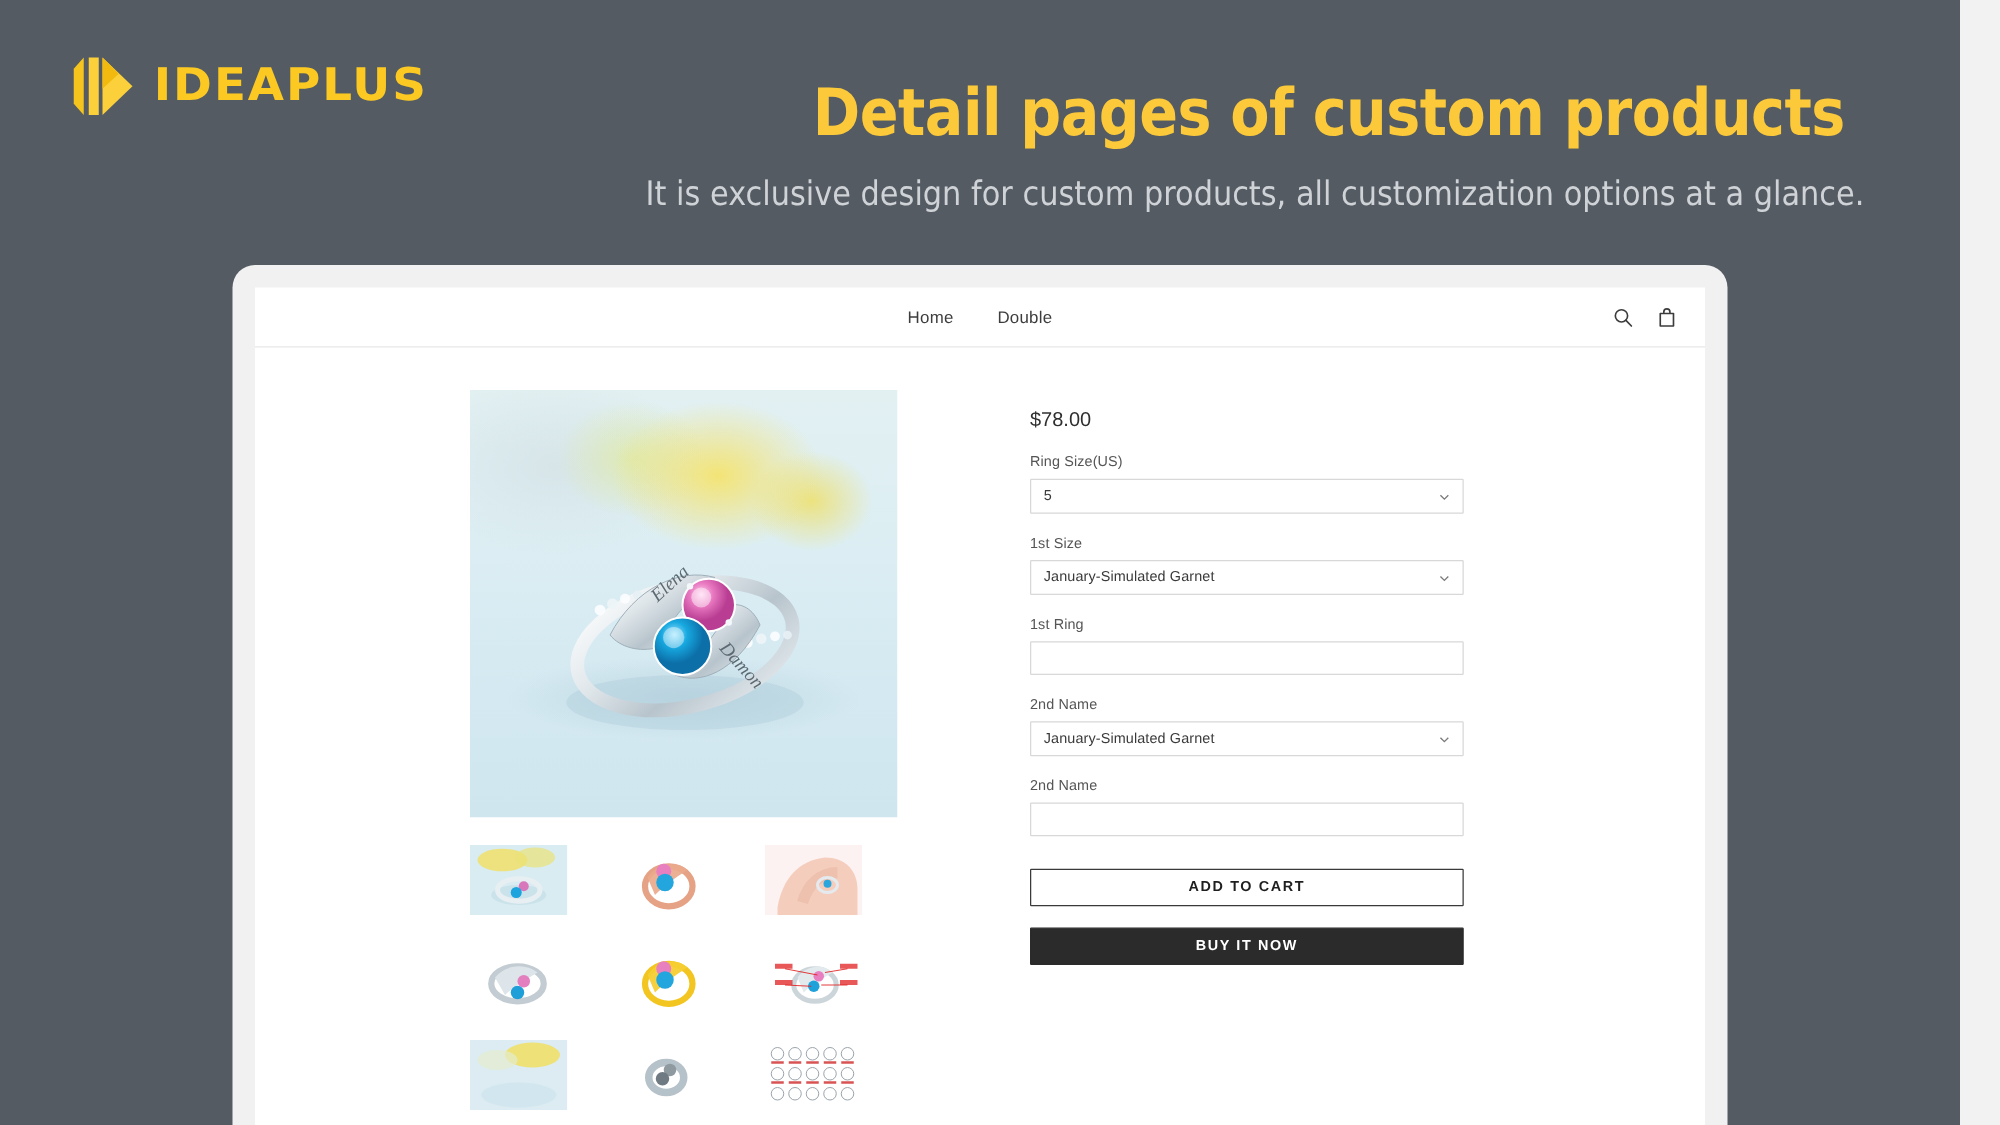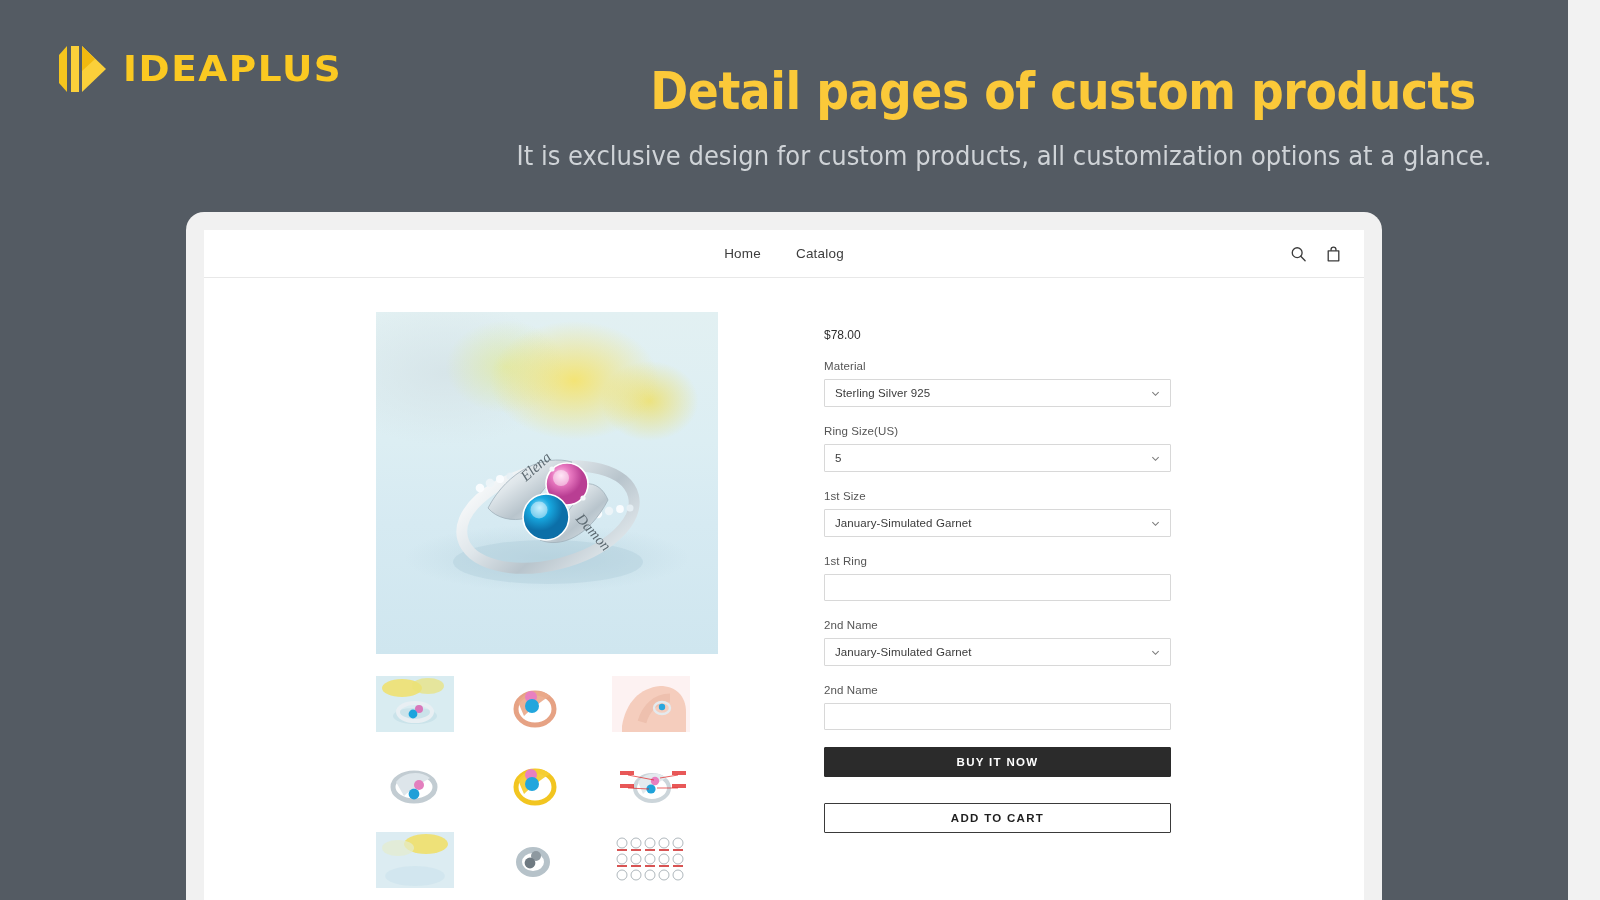--- a/index.html
+++ b/index.html
@@ -194,21 +194,21 @@
   }
   .product-title {
     font-size: 13.5px;
     line-height: 1.42;
     color: #2f2f2f;
     max-width: 345px;
     font-weight: 400;
   }
   .product-price {
     margin-top: 14px;
-    font-size: 12px;
+    font-size: 16px;
     color: #2f2f2f;
   }
   .field { margin-top: 18px; }
   .field:first-of-type { margin-top: 44px; }
   .field-label {
     font-size: 11.5px;
     color: #555;
     margin-bottom: 7px;
     letter-spacing: 0.1px;
   }
@@ -275,21 +275,21 @@
   <div class="headline">Detail pages of custom products</div>
   <div class="subhead">It is exclusive design for custom products, all customization options at a glance.</div>
 </div>
 
 <div class="device">
   <div class="viewport">
 
     <div class="store-header">
       <div class="store-nav">
         <span class="nav-link">Home</span>
-        <span class="nav-link">Catalog</span>
+        <span class="nav-link">Double</span>
       </div>
       <div class="header-icons">
         <svg class="hdr-icon" viewBox="0 0 18 18">
           <circle cx="7.6" cy="7.6" r="5.2" fill="none" stroke="#3c3c3c" stroke-width="1.4"></circle>
           <line x1="11.4" y1="11.4" x2="16" y2="16.2" stroke="#3c3c3c" stroke-width="1.4" stroke-linecap="round"></line>
         </svg>
         <svg class="hdr-icon" viewBox="0 0 18 18">
           <path d="M3.4 5.6 H14.6 V16.2 H3.4 Z" fill="none" stroke="#3c3c3c" stroke-width="1.4" stroke-linejoin="round"></path>
           <path d="M6.4 5.6 V4.3 a2.6 2.6 0 0 1 5.2 0 V5.6" fill="none" stroke="#3c3c3c" stroke-width="1.4"></path>
         </svg>
@@ -482,29 +482,20 @@
             </svg>
           </div>
 
         </div>
       </div>
 
       <div class="options">
 
         <div class="product-price">$78.00</div>
 
-        <div class="field">
-          <div class="field-label">Material</div>
-          <div class="select-box">
-            <span class="select-value">Sterling Silver 925</span>
-            <svg class="chev" viewBox="0 0 10 10">
-              <polyline points="1.5,3.5 5,7 8.5,3.5" fill="none" stroke="#7b7b7b" stroke-width="1.2"></polyline>
-            </svg>
-          </div>
-        </div>
 
         <div class="field">
           <div class="field-label">Ring Size(US)</div>
           <div class="select-box">
             <span class="select-value">5</span>
             <svg class="chev" viewBox="0 0 10 10">
               <polyline points="1.5,3.5 5,7 8.5,3.5" fill="none" stroke="#7b7b7b" stroke-width="1.2"></polyline>
             </svg>
           </div>
         </div>
@@ -532,19 +523,19 @@
               <polyline points="1.5,3.5 5,7 8.5,3.5" fill="none" stroke="#7b7b7b" stroke-width="1.2"></polyline>
             </svg>
           </div>
         </div>
 
         <div class="field">
           <div class="field-label">2nd Name</div>
           <input class="text-box" type="text" placeholder="" style="">
         </div>
 
+        <div class="btn btn-outline">ADD TO CART</div>
         <div class="btn btn-solid">BUY IT NOW</div>
-        <div class="btn btn-outline">ADD TO CART</div>
 
       </div>
     </div>
   </div>
 </div>
 
 </body></html>

